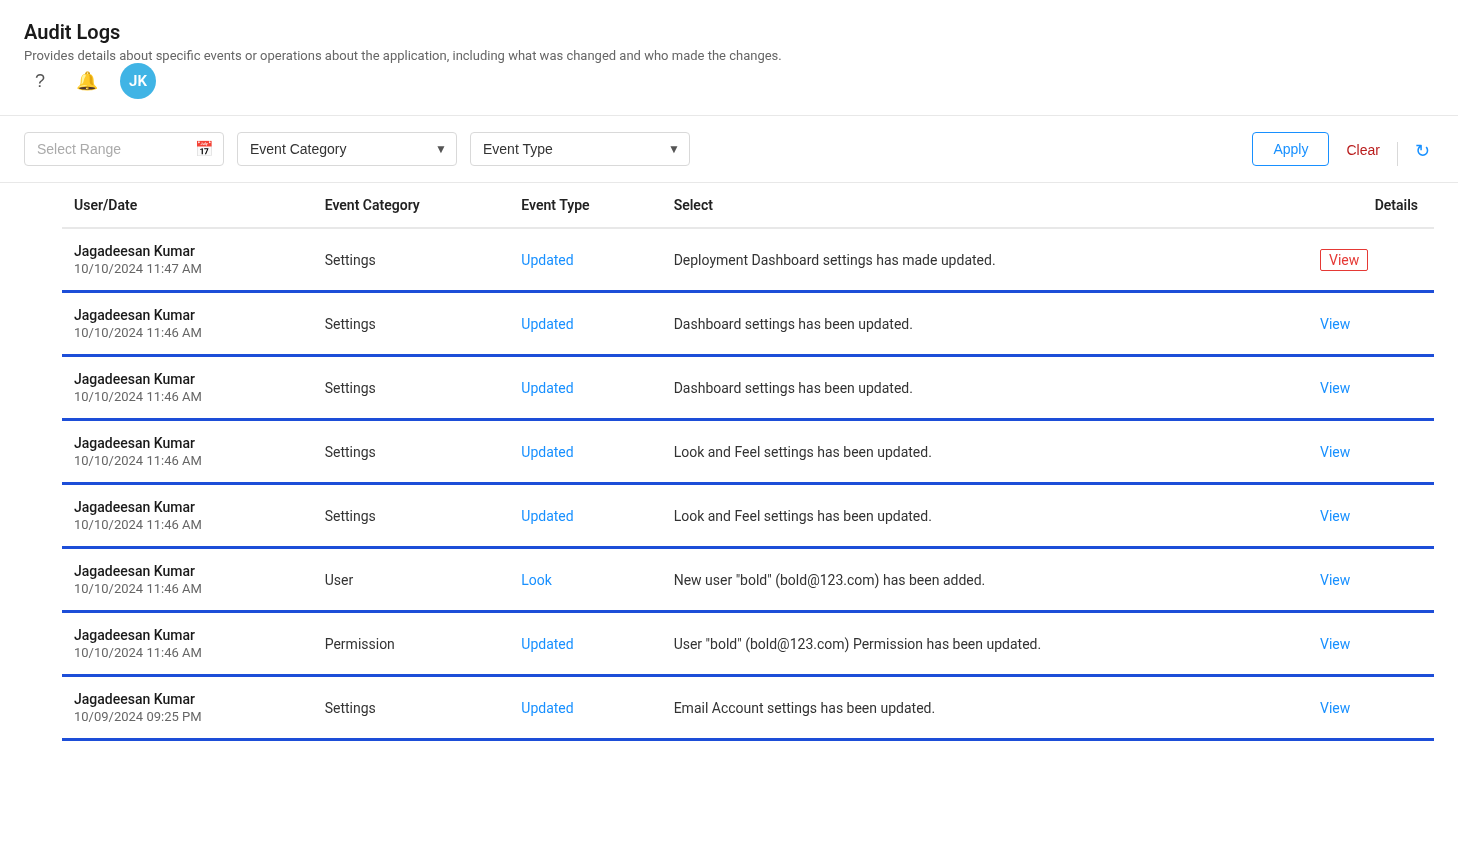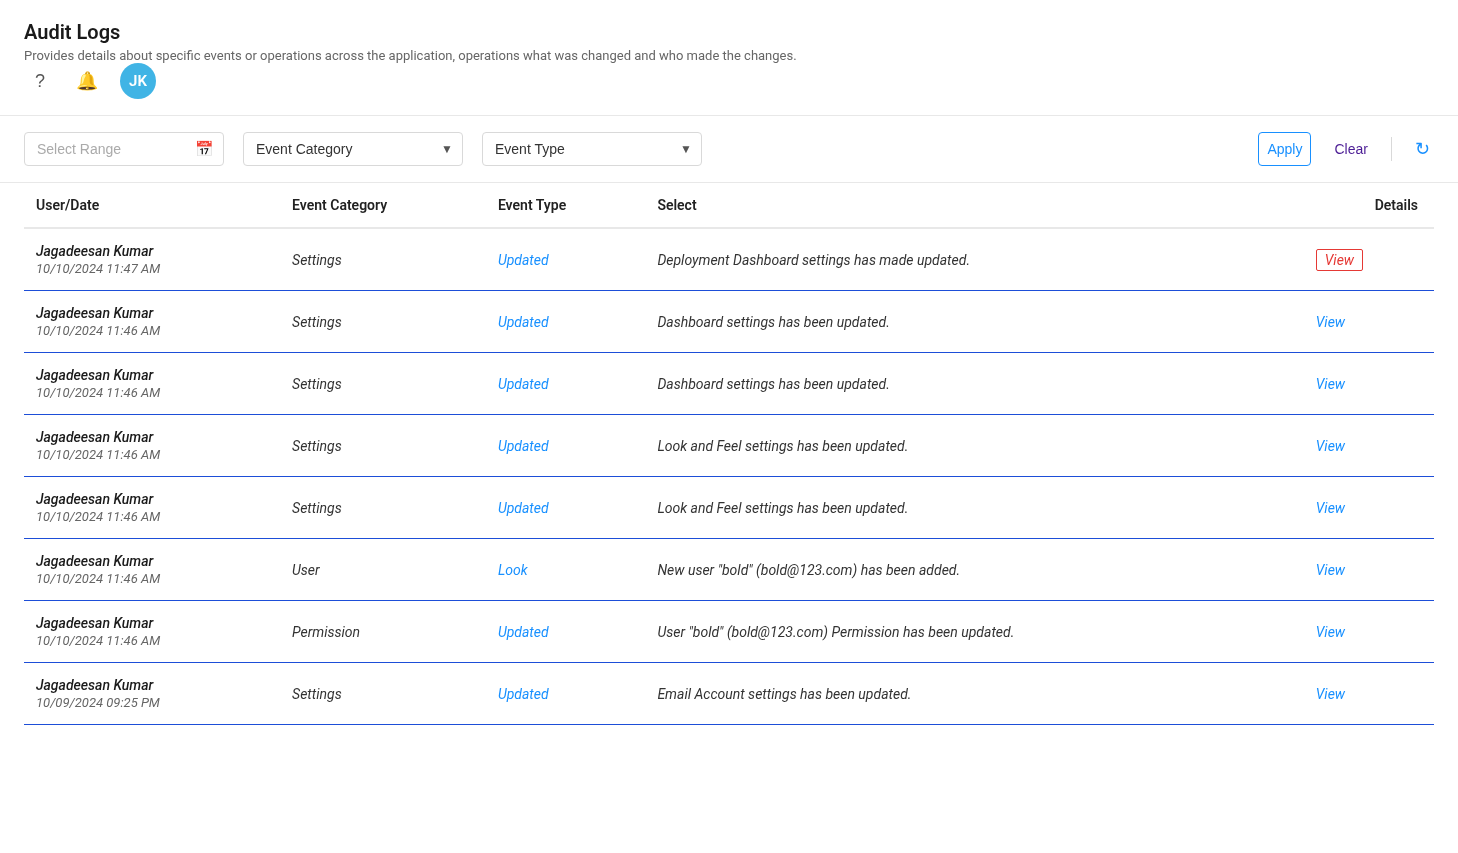--- a/index.html
+++ b/index.html
@@ -64,22 +64,22 @@
       font-size: 15px;
       font-weight: 600;
       display: flex;
       align-items: center;
       justify-content: center;
       cursor: pointer;
     }
 
     .filter-bar {
       display: flex;
-      align-items: center;
-      gap: 19px;
+      align-items: flex-end;
+      gap: 13px;
       padding: 16px 24px;
       border-bottom: 1px solid #e8e8e8;
     }
 
     .date-range-wrapper {
       position: relative;
       display: flex;
       align-items: center;
     }
 
@@ -128,32 +128,32 @@
       right: 10px;
       pointer-events: none;
       color: #555;
       font-size: 12px;
     }
 
     .apply-btn {
       border: 1px solid #1890ff;
       background: #fff;
       color: #1890ff;
-      padding: 8px 8px;
+      padding: 8px 20px;
       border-radius: 4px;
       font-size: 14px;
       font-weight: 500;
       cursor: pointer;
       margin-left: auto;
     }
 
     .clear-btn {
       background: none;
       border: none;
-      color: #4c1d95;
+      color: #b91c1c;
       font-size: 14px;
       font-weight: 500;
       cursor: pointer;
       padding: 8px 4px;
     }
 
     .separator {
       width: 1px;
       height: 24px;
       background: #d9d9d9;
@@ -165,42 +165,42 @@
       color: #1890ff;
       font-size: 18px;
       cursor: pointer;
       padding: 4px;
       display: flex;
       align-items: center;
     }
 
     .table-container {
       padding: 0 24px;
+      margin-left: 38px;
     }
 
     table {
       width: 100%;
       border-collapse: collapse;
     }
 
     thead tr {
       border-bottom: 2px solid #e8e8e8;
     }
 
     thead th {
       padding: 14px 12px;
       text-align: left;
       font-weight: 600;
       font-size: 14px;
       color: #222;
     }
 
     tbody tr {
-      border-bottom: 1px solid #1d4ed8;
-      font-style: italic;
+      border-bottom: 3px solid #1d4ed8;
     }
 
     tbody td {
       padding: 14px 12px;
       font-size: 14px;
       vertical-align: middle;
     }
 
     .user-cell .user-name {
       font-weight: 500;
@@ -238,21 +238,21 @@
 
     .th-details { text-align: right; padding-right: 16px; }
     .td-details { padding-right: 16px; }
   </style>
 </head>
 <body>
 
 <div class="top-bar">
   <div class="title-section">
     <h1 class="page-title">Audit Logs</h1>
-    <p class="page-subtitle">Provides details about specific events or operations across the application, operations what was changed and who made the changes.</p>
+    <p class="page-subtitle">Provides details about specific events or operations about the application, including what was changed and who made the changes.</p>
   </div>
   <div class="top-actions">
     <button class="icon-btn" title="Help">
       <span>?</span>
     </button>
     <button class="icon-btn" title="Notifications">
       <span>🔔</span>
     </button>
     <div class="avatar">JK</div>
   </div>

